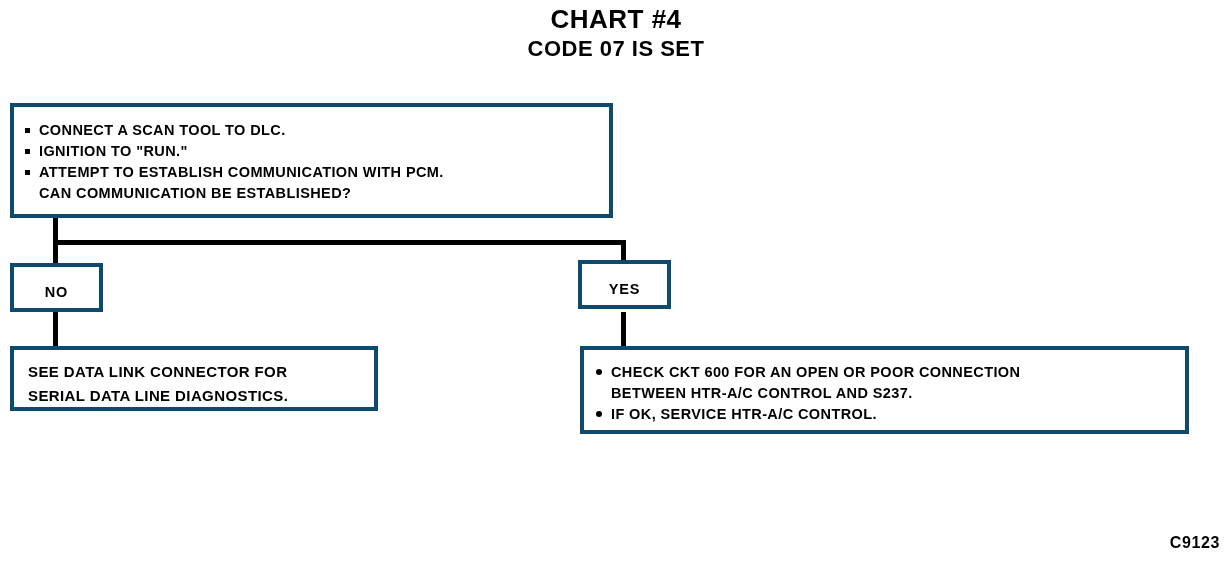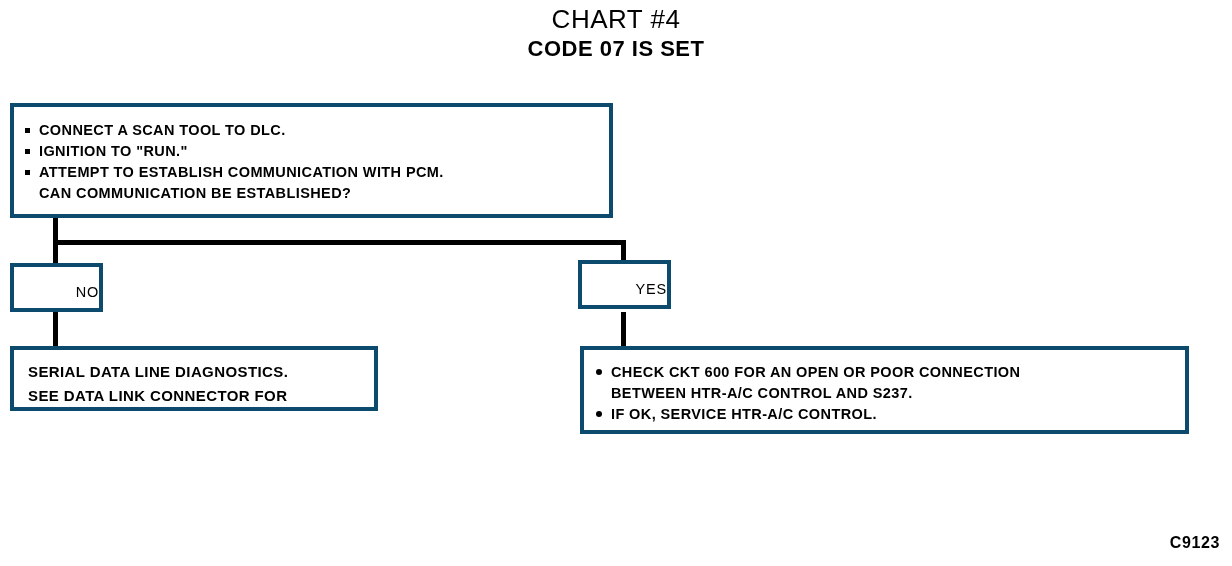--- a/index.html
+++ b/index.html
@@ -20,21 +20,21 @@
   }
 
   
   .title-main {
     position: absolute;
     left: 0;
     top: 4px;
     width: 1232px;
     text-align: center;
     font-size: 26px;
-    font-weight: normal;
+    font-weight: bold;
     letter-spacing: 0.5px;
     font-family: "Liberation Sans", sans-serif;
   }
   .title-sub {
     position: absolute;
     left: 0;
     top: 36px;
     width: 1232px;
     text-align: center;
     font-size: 22px;
@@ -95,23 +95,23 @@
   .plain-line {
     font-size: 15px;
     font-weight: bold;
     letter-spacing: 0.4px;
     line-height: 24px;
     white-space: nowrap;
   }
 
   .decision-label {
     font-size: 14.5px;
-    font-weight: normal;
+    font-weight: bold;
     letter-spacing: 0.8px;
-    text-align: right;
+    text-align: center;
     line-height: 1;
   }
 
   
   .vline {
     position: absolute;
     background: #000000;
     width: 5px;
   }
   .hline {
@@ -163,22 +163,22 @@
   </div>
   <div class="vline" style="left:53px; top:312px; height:34px;"></div>
 
   <div class="box" style="left:578px; top:260px; width:93px; height:49px;">
     <div class="decision-label" style="margin-top:18px;">YES</div>
   </div>
   <div class="vline" style="left:621px; top:312px; height:34px;"></div>
 
   <div class="box" style="left:10px; top:346px; width:368px; height:65px;">
     <div style="margin-top:10px; margin-left:14px;">
+      <div class="plain-line">SEE DATA LINK CONNECTOR FOR</div>
       <div class="plain-line">SERIAL DATA LINE DIAGNOSTICS.</div>
-      <div class="plain-line">SEE DATA LINK CONNECTOR FOR</div>
     </div>
   </div>
 
   <div class="box" style="left:580px; top:346px; width:609px; height:88px;">
     <ul class="bullets rd" style="margin-top:12px; margin-left:10px;">
       <li>
         <span>CHECK CKT 600 FOR AN OPEN OR POOR CONNECTION</span>
       </li>
       <li class="cont">
         <span>BETWEEN HTR-A/C CONTROL AND S237.</span>

